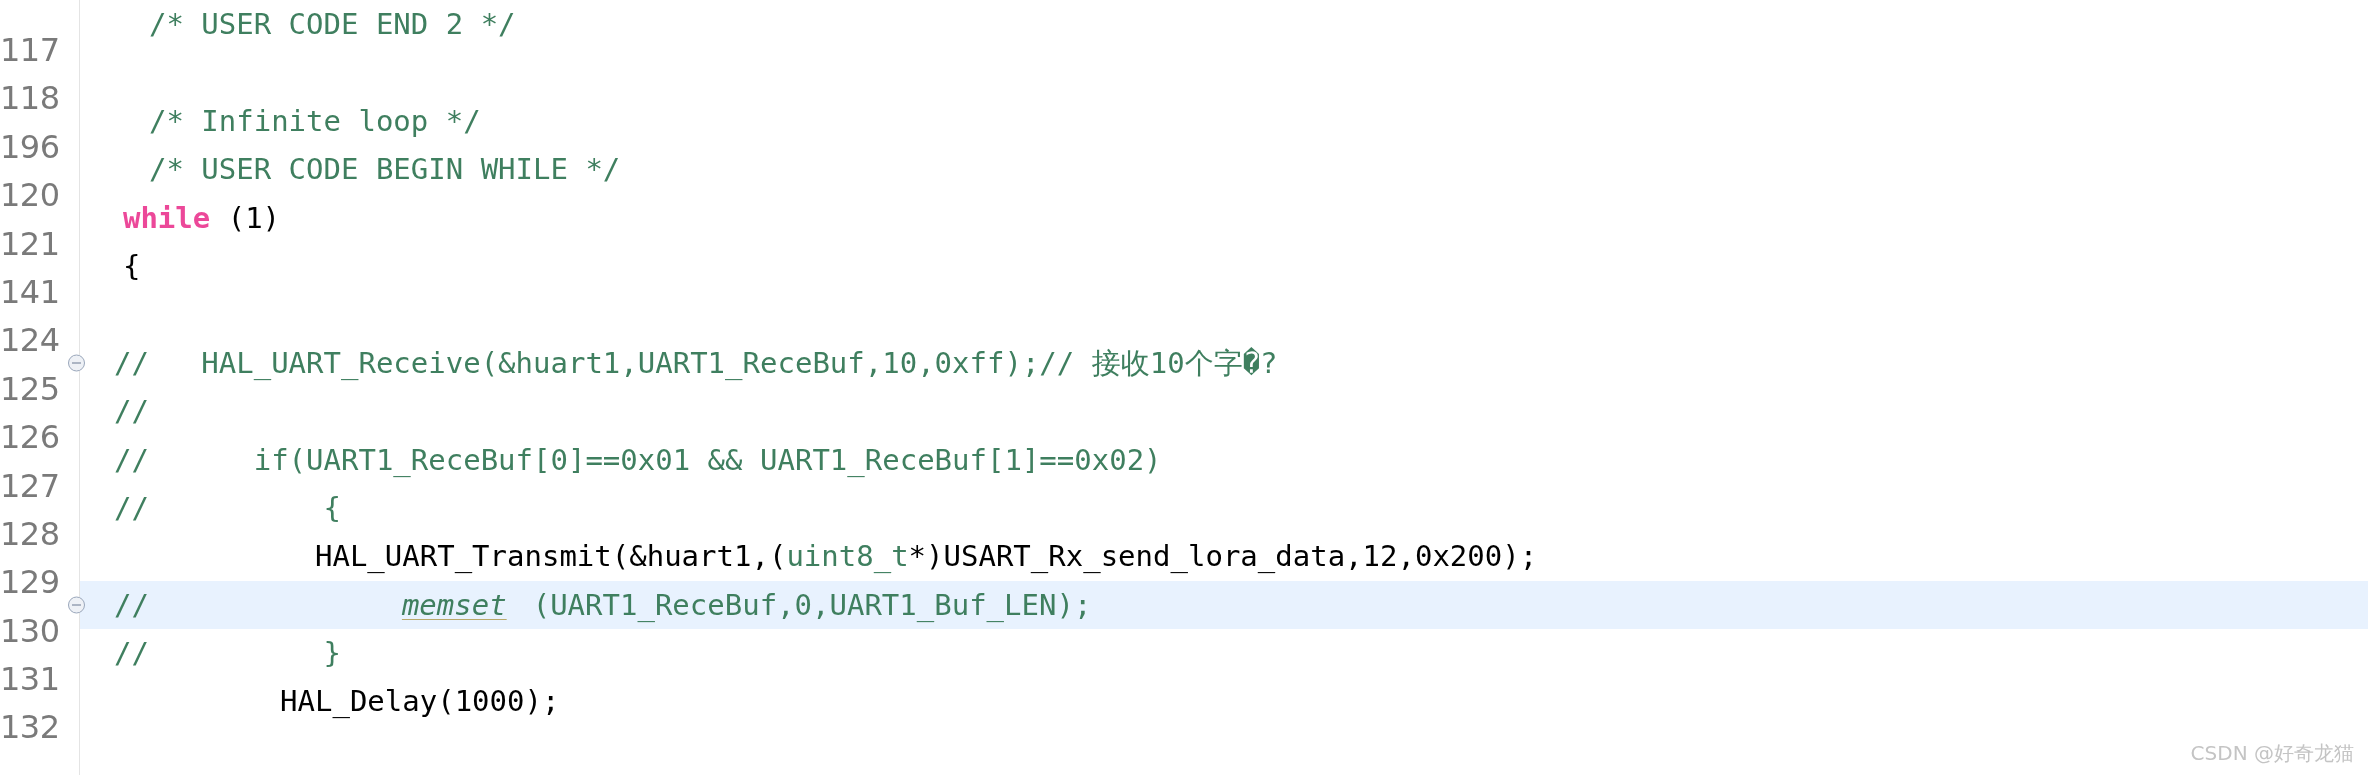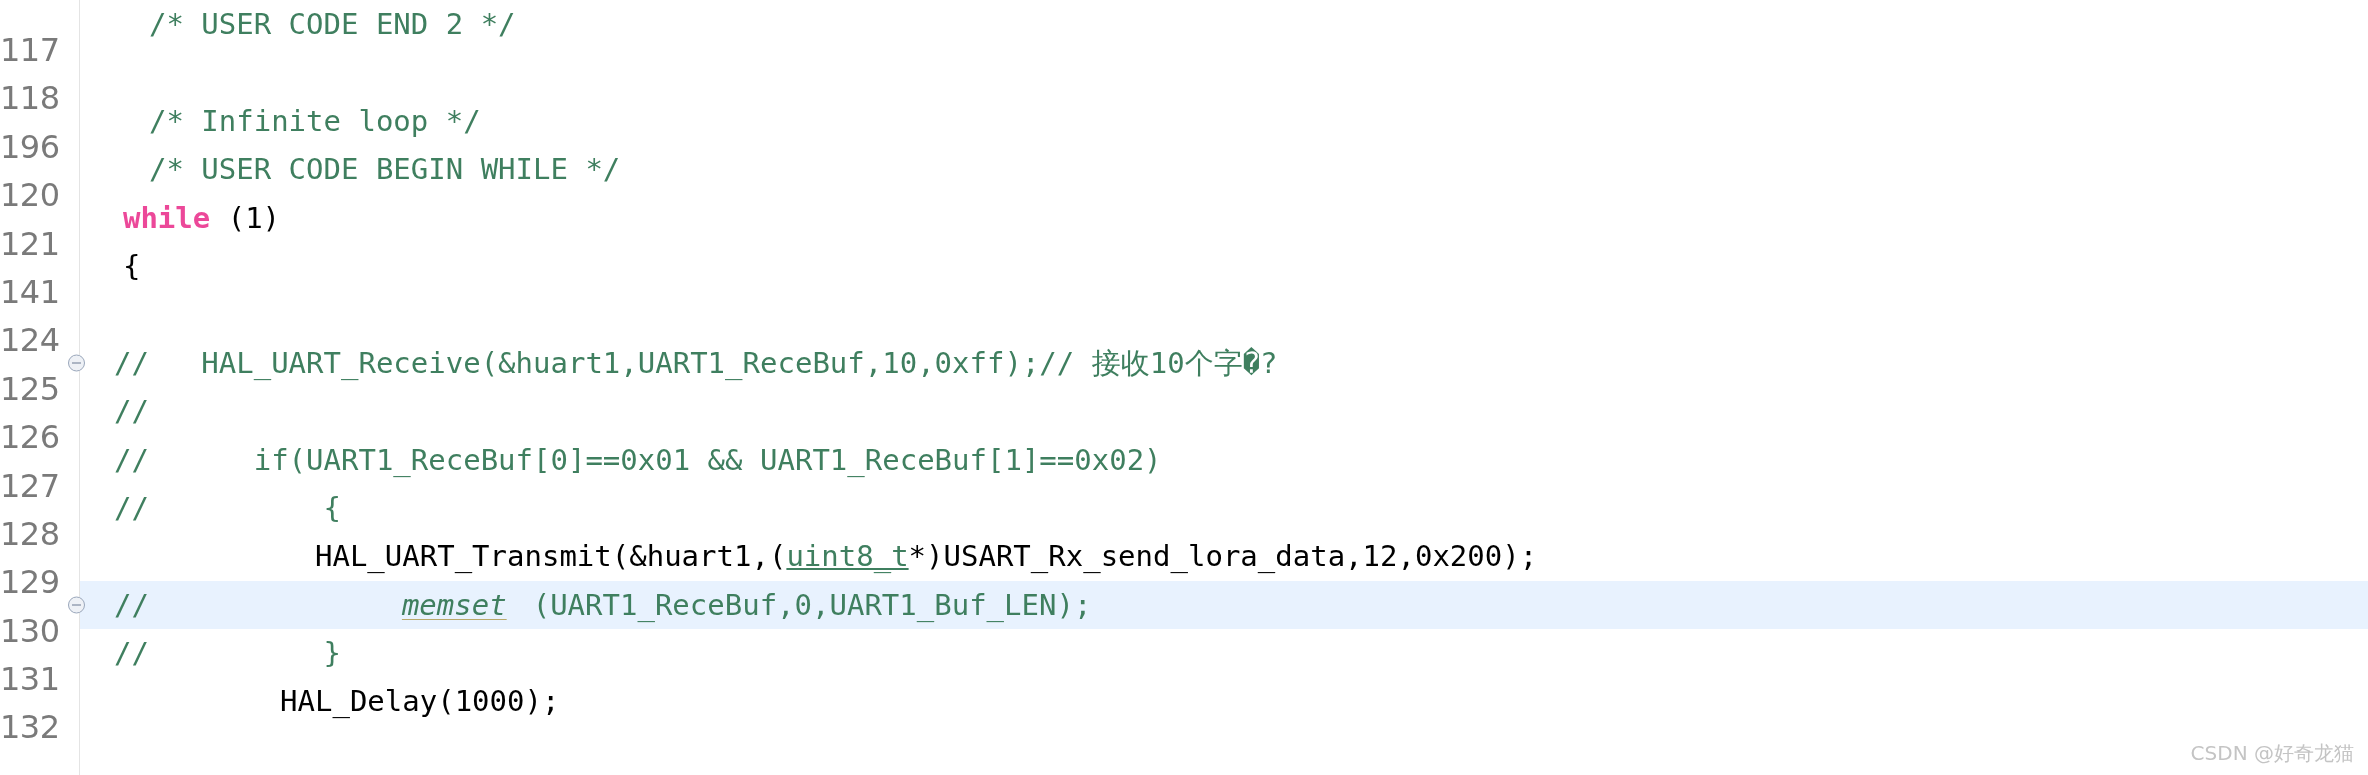--- a/index.html
+++ b/index.html
@@ -97,21 +97,21 @@
     left: 88px;
     top: 0;
     color: #000000;
     white-space: pre;
     font-family: "DejaVu Sans Mono", "Liberation Mono", monospace;
   }
 
   
   .cmt  { color: #3f7f5f; margin-left: 26px; }
   .kw   { color: #ec4899; font-weight: bold; }
-  .typ  { color: #3f7f5f; text-decoration: underline; }
+  .typ  { color: #3f7f5f; }
   .plain{ color: #000000; }
   .occ  { text-decoration: underline; text-decoration-color: #b8a86a; text-decoration-thickness: 1px; text-underline-offset: 4px; font-style: italic; }
 
   
   #watermark {
     position: absolute;
     right: 14px;
     bottom: 8px;
     font-size: 20px;
     color: #c4c4c4;

